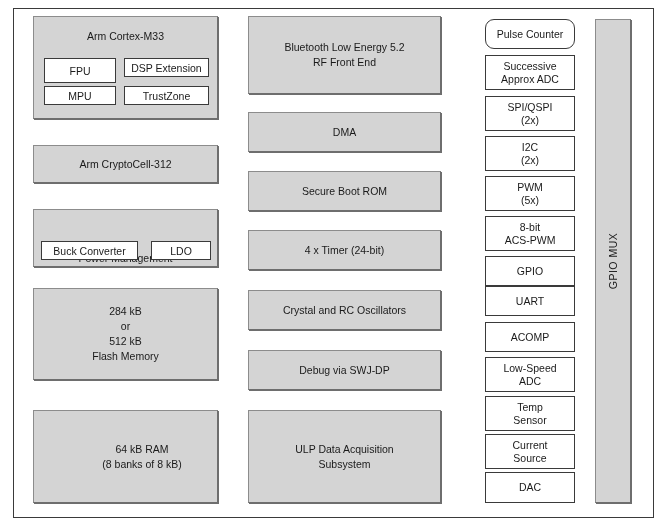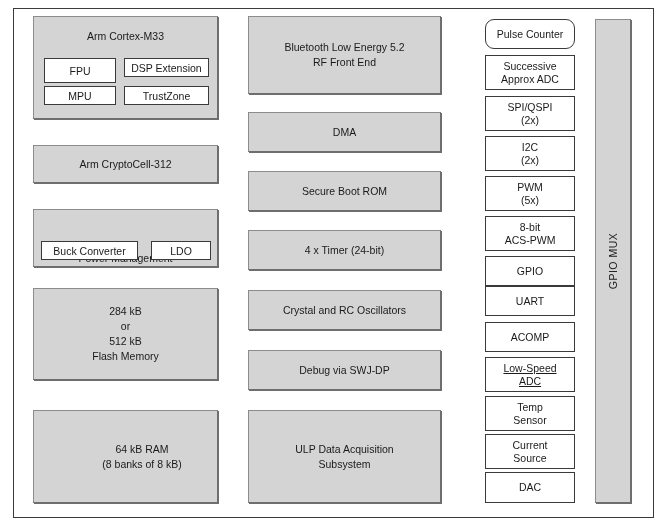--- a/index.html
+++ b/index.html
@@ -206,21 +206,21 @@
   </div>
 
   <div class="periph" style="left:485px;top:286px;width:90px;height:30px;">
     <span class="ln">UART</span>
   </div>
 
   <div class="periph" style="left:485px;top:322px;width:90px;height:30px;">
     <span class="ln">ACOMP</span>
   </div>
 
-  <div class="periph" style="left:485px;top:357px;width:90px;height:35px;text-decoration:underline;">
+  <div class="periph" style="left:485px;top:357px;width:90px;height:35px;">
     <span class="ln">Low-Speed</span>
     <span class="ln">ADC</span>
   </div>
 
   <div class="periph" style="left:485px;top:396px;width:90px;height:35px;">
     <span class="ln">Temp</span>
     <span class="ln">Sensor</span>
   </div>
 
   <div class="periph" style="left:485px;top:434px;width:90px;height:35px;">

